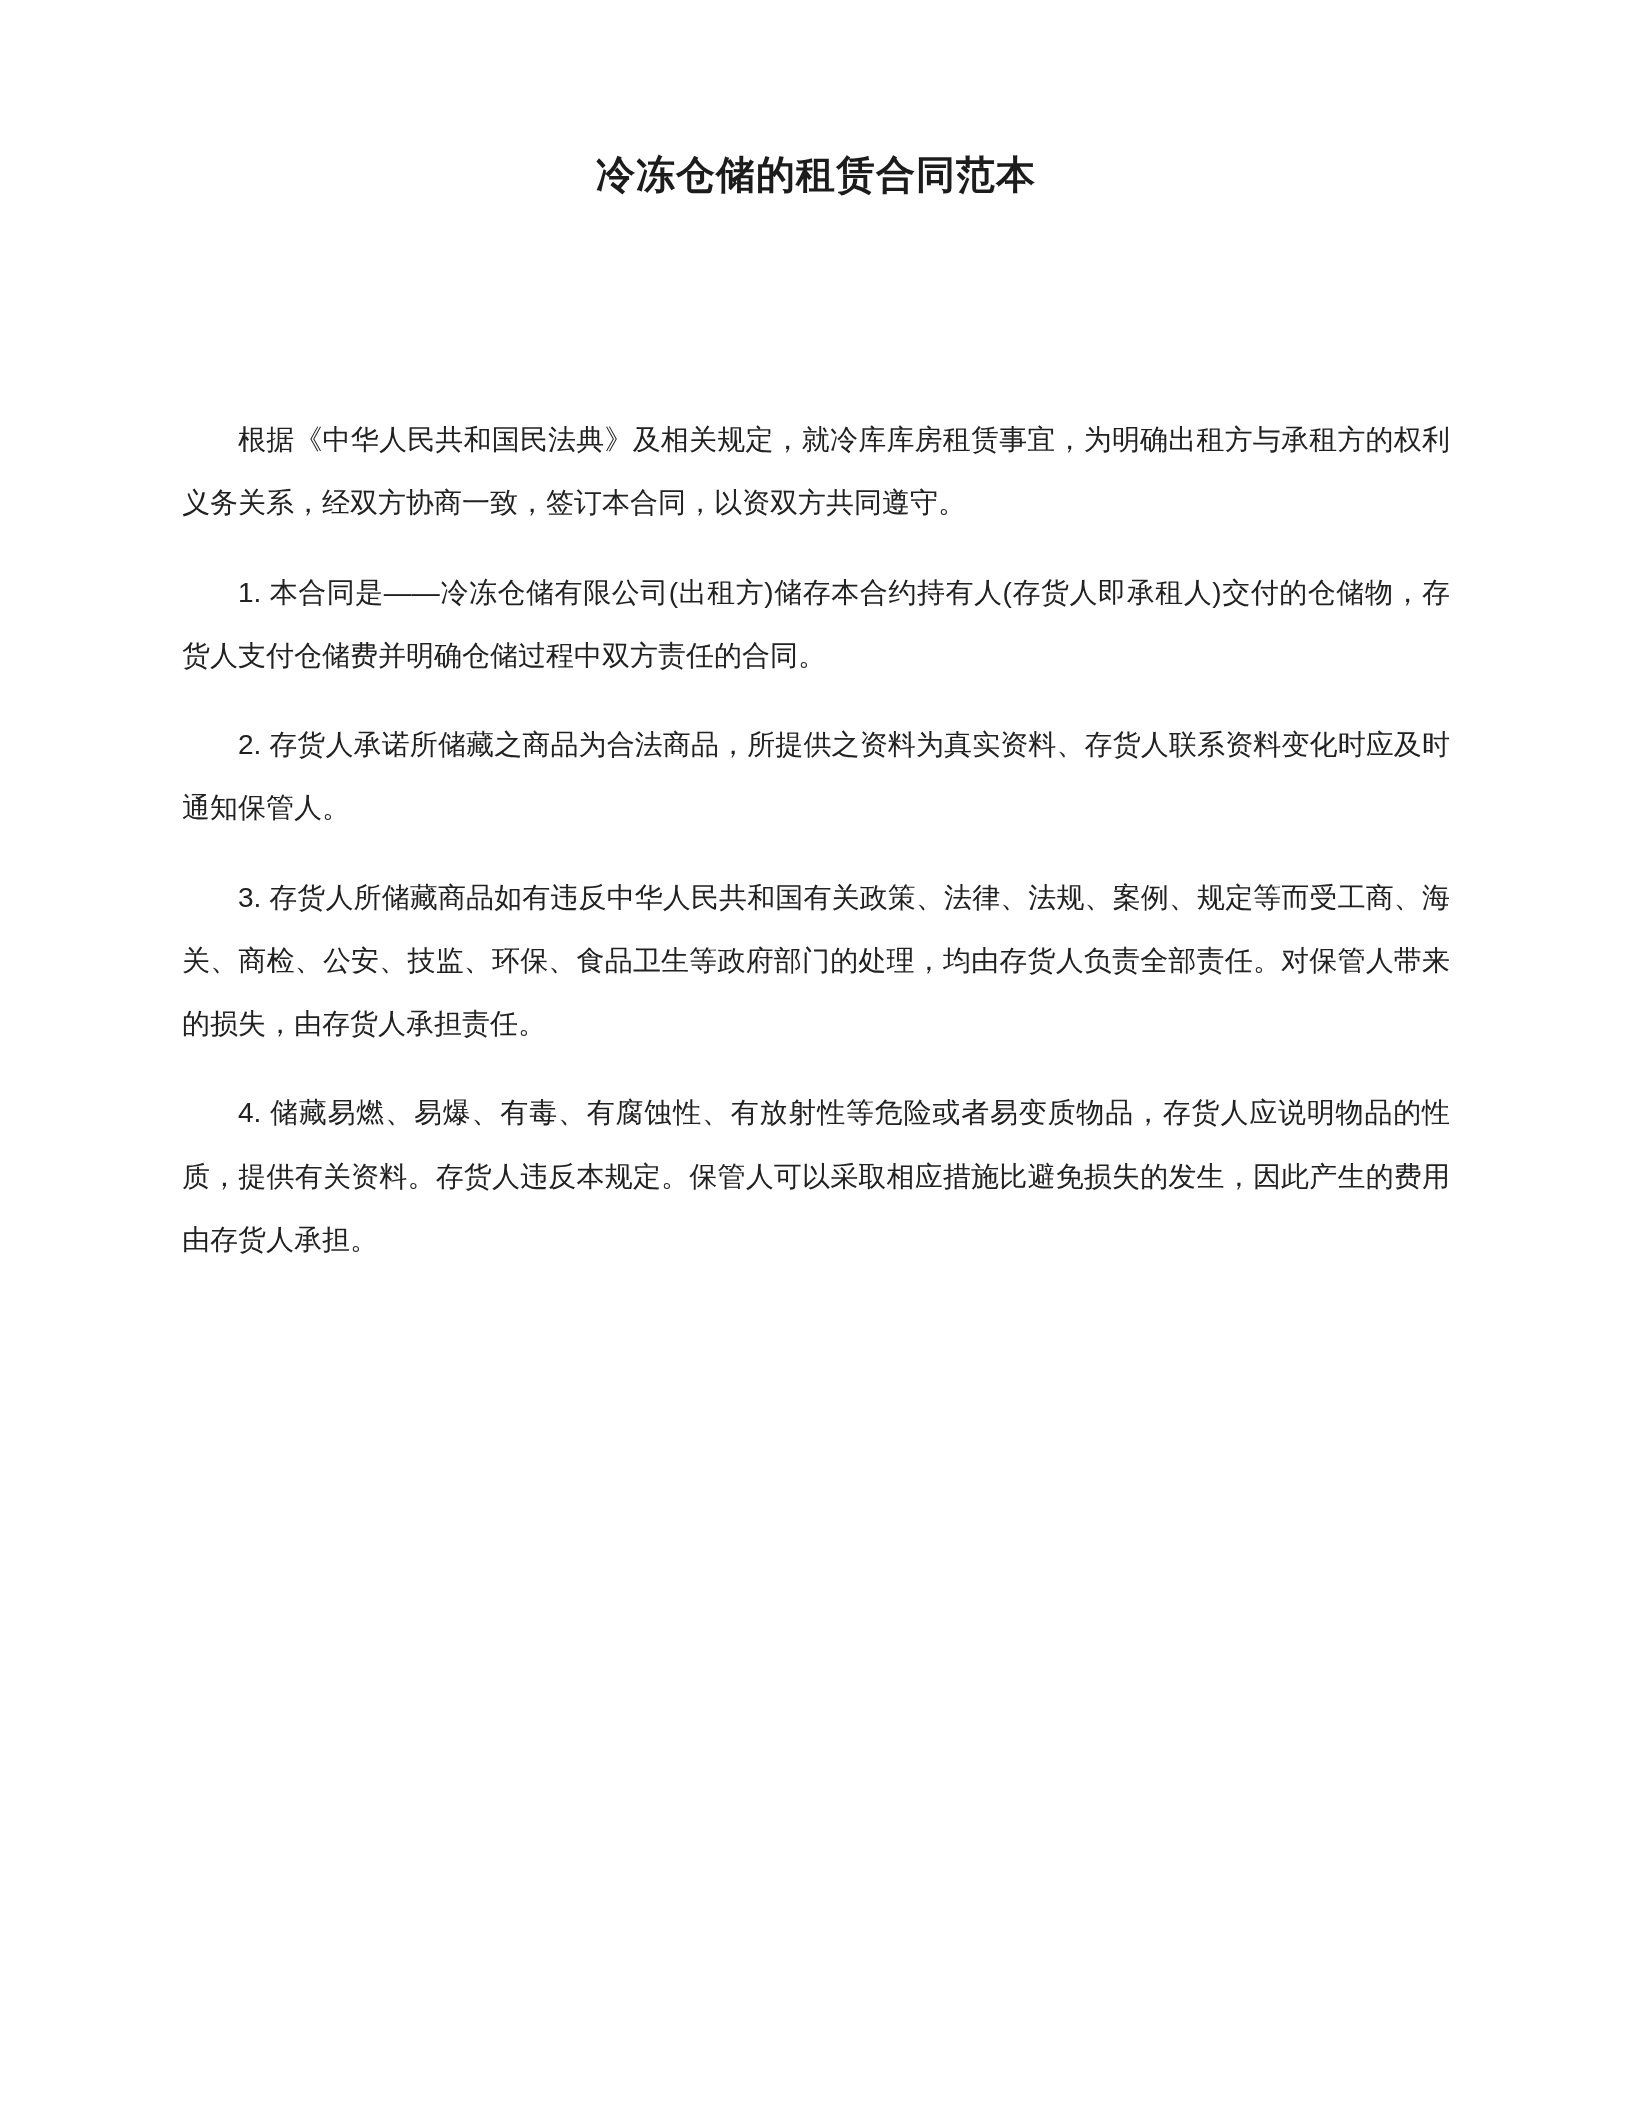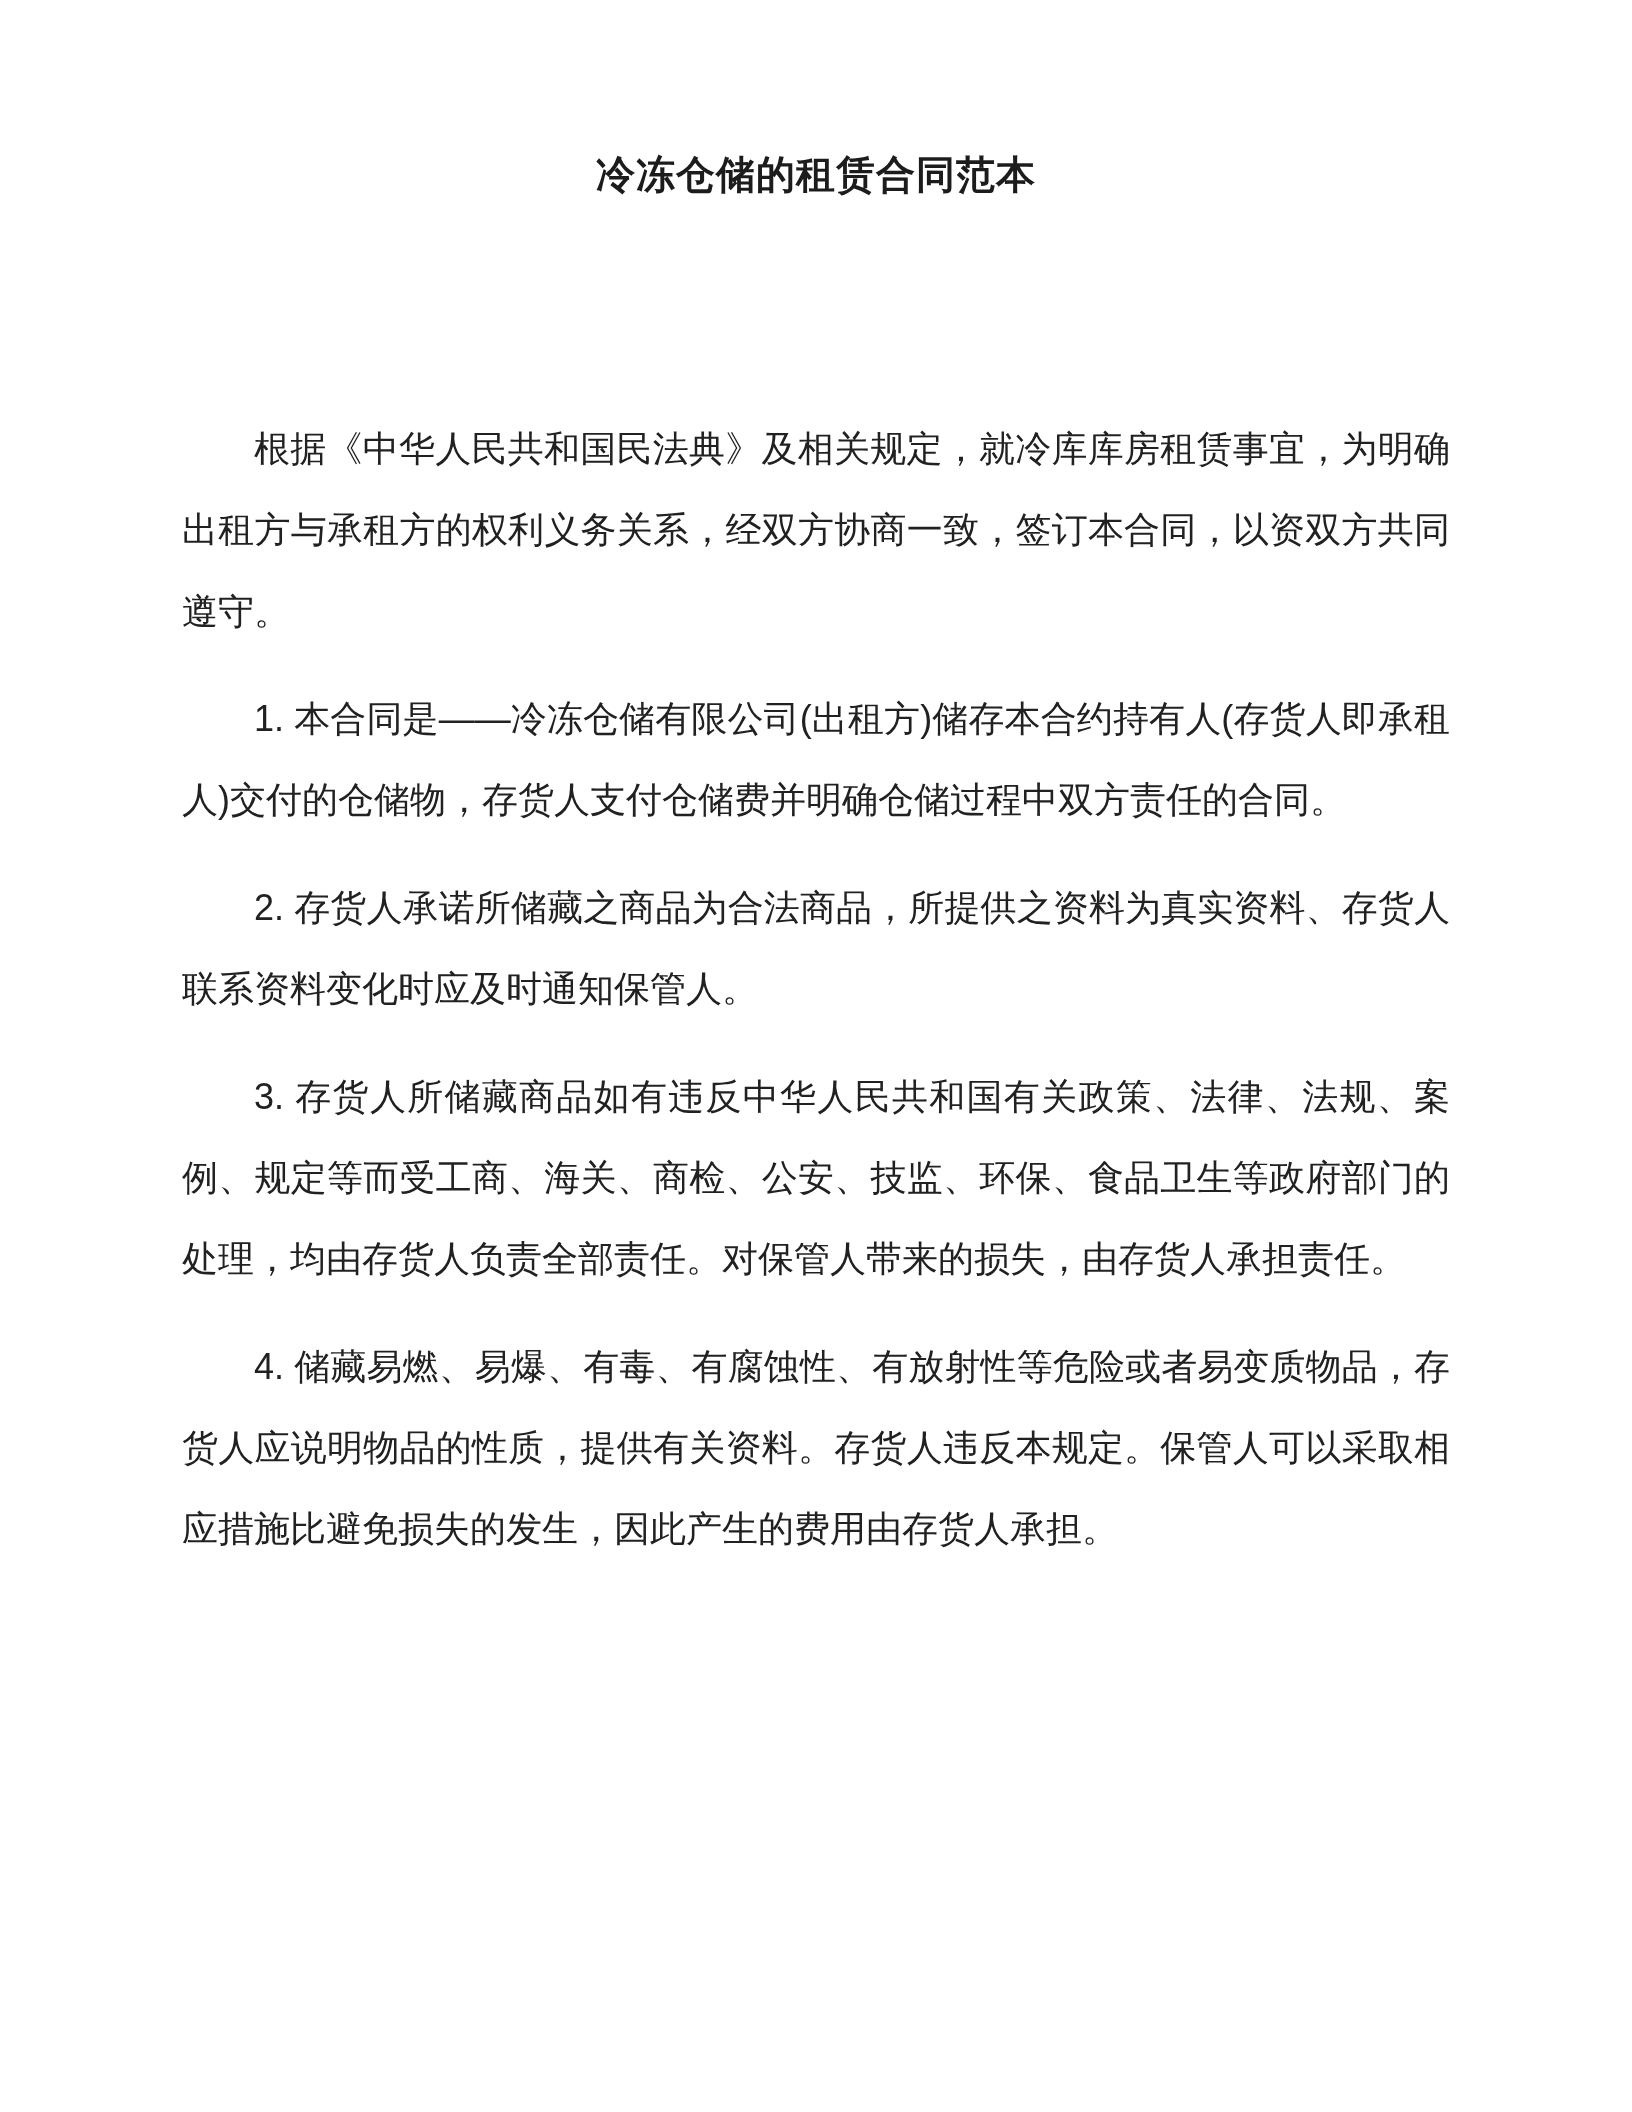--- a/index.html
+++ b/index.html
@@ -22,21 +22,21 @@
   .doc-title {
     margin: 0 0 206px 0;
     text-align: center;
     font-size: 39px;
     font-weight: 700;
     letter-spacing: 1px;
     color: #1c1c1c;
   }
   .doc-paragraph {
     margin: 0 0 26px 0;
-    font-size: 36px;
+    font-size: 28px;
     font-weight: 500;
     line-height: 2.26;
     text-indent: 2em;
     text-align: justify;
     text-justify: inter-ideograph;
     color: #212121;
     word-break: break-all;
   }
 </style>
 </head>

